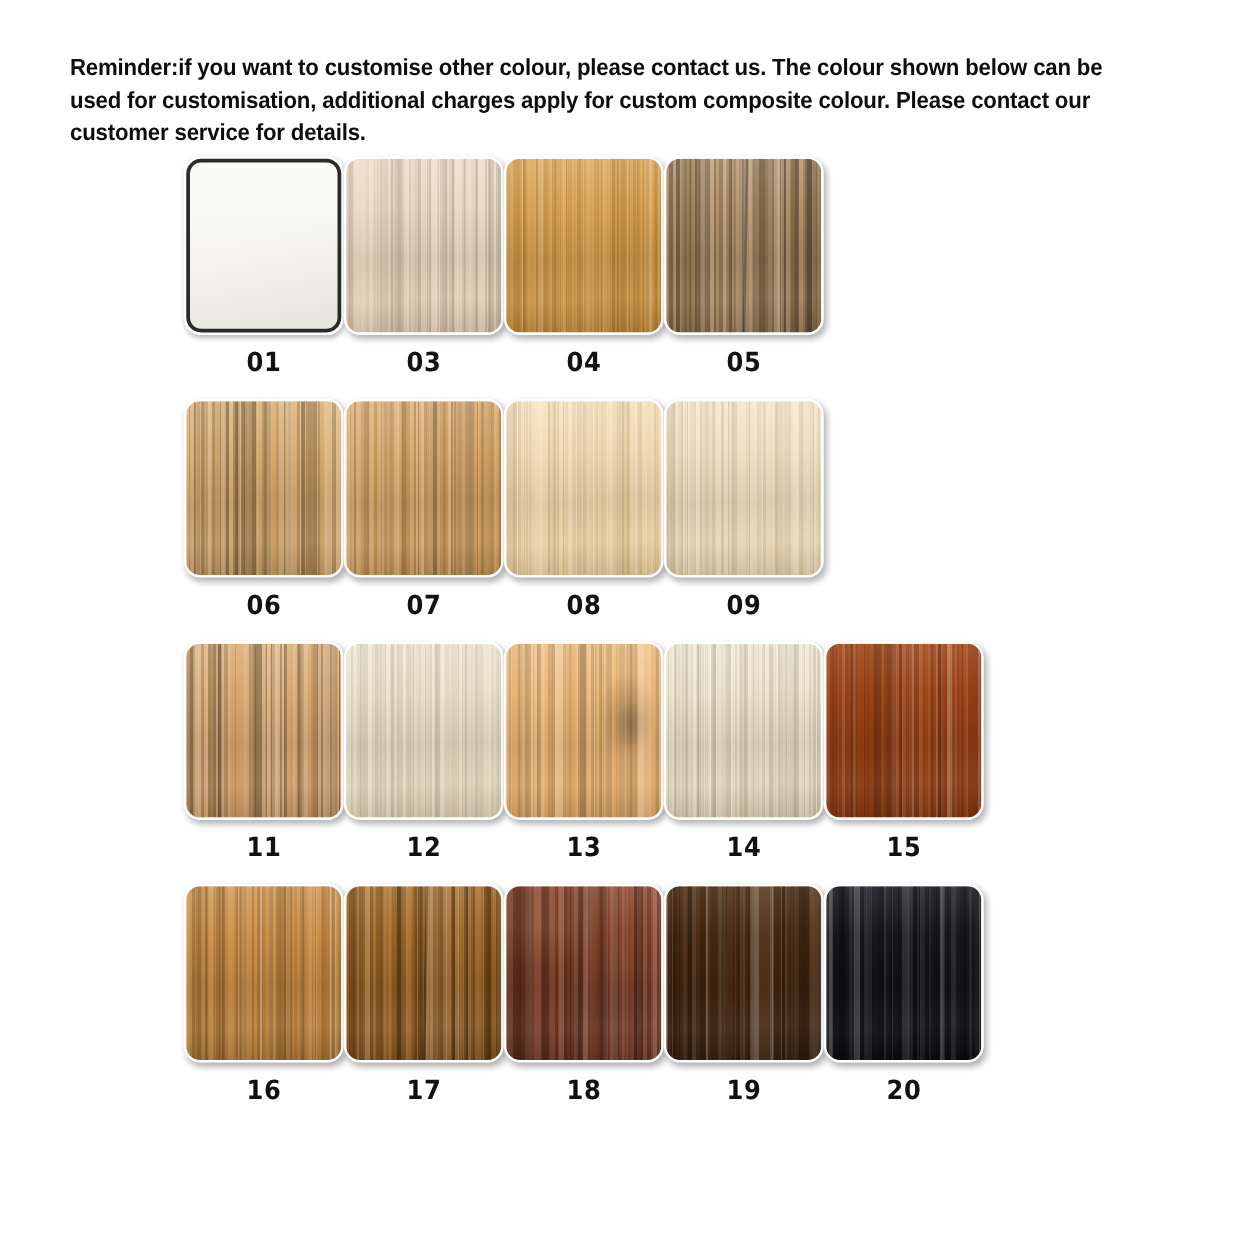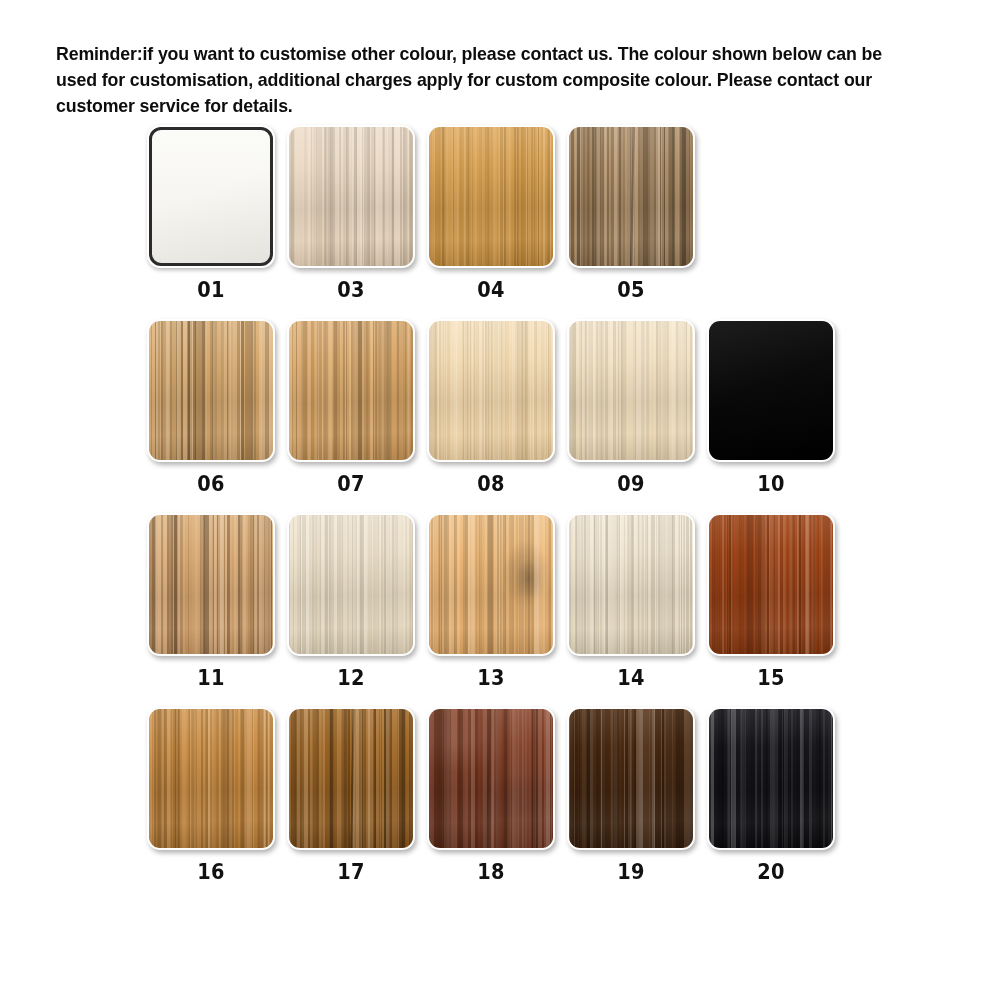--- a/index.html
+++ b/index.html
@@ -36,21 +36,20 @@
 
   
   #swatch-grid {
     position: absolute;
     left: 147px;
     top: 125px;
     width: 706px;
   }
   .swatch-row {
     display: flex;
-    gap: 12px;
     margin-bottom: 18px;
   }
   .swatch-cell {
     width: 128px;
     display: flex;
     flex-direction: column;
     align-items: center;
   }
   .swatch-frame {
     width: 128px;
@@ -142,26 +141,20 @@
           <div class="swatch-chip" style="background: linear-gradient(90deg, rgba(0, 0, 0, 0.067) 0%, rgba(0, 0, 0, 0.067) 2.27%, rgba(0, 0, 0, 0.06) 2.27%, rgba(0, 0, 0, 0.06) 4.04%, rgba(0, 0, 0, 0.035) 4.04%, rgba(0, 0, 0, 0.035) 4.54%, rgba(0, 0, 0, 0.08) 4.54%, rgba(0, 0, 0, 0.08) 5.63%, rgba(0, 0, 0, 0.04) 5.63%, rgba(0, 0, 0, 0.04) 6.76%, rgba(255, 255, 255, 0.17) 6.76%, rgba(255, 255, 255, 0.17) 7.9%, rgba(0, 0, 0, 0.07) 7.9%, rgba(0, 0, 0, 0.07) 9.61%, rgba(0, 0, 0, 0) 9.61%, rgba(0, 0, 0, 0) 11.41%, rgba(0, 0, 0, 0.063) 11.41%, rgba(0, 0, 0, 0.063) 12.38%, rgba(0, 0, 0, 0) 12.38%, rgba(0, 0, 0, 0) 12.79%, rgba(0, 0, 0, 0.063) 12.79%, rgba(0, 0, 0, 0.063) 13.92%, rgba(255, 255, 255, 0.082) 13.92%, rgba(255, 255, 255, 0.082) 14.64%, rgba(0, 0, 0, 0.043) 14.64%, rgba(0, 0, 0, 0.043) 16.82%, rgba(255, 255, 255, 0.05) 16.82%, rgba(255, 255, 255, 0.05) 17.93%, rgba(0, 0, 0, 0) 17.93%, rgba(0, 0, 0, 0) 20.03%, rgba(255, 255, 255, 0.07) 20.03%, rgba(255, 255, 255, 0.07) 21.59%, rgba(255, 255, 255, 0.153) 21.59%, rgba(255, 255, 255, 0.153) 23.47%, rgba(255, 255, 255, 0.06) 23.47%, rgba(255, 255, 255, 0.06) 25.01%, rgba(255, 255, 255, 0.06) 25.01%, rgba(255, 255, 255, 0.06) 27.02%, rgba(0, 0, 0, 0.075) 27.02%, rgba(0, 0, 0, 0.075) 28.43%, rgba(255, 255, 255, 0.098) 28.43%, rgba(255, 255, 255, 0.098) 30.38%, rgba(0, 0, 0, 0.05) 30.38%, rgba(0, 0, 0, 0.05) 31.83%, rgba(255, 255, 255, 0.047) 31.83%, rgba(255, 255, 255, 0.047) 32.67%, rgba(0, 0, 0, 0.08) 32.67%, rgba(0, 0, 0, 0.08) 33.8%, rgba(0, 0, 0, 0) 33.8%, rgba(0, 0, 0, 0) 34.32%, rgba(255, 255, 255, 0.137) 34.32%, rgba(255, 255, 255, 0.137) 35.72%, rgba(0, 0, 0, 0) 35.72%, rgba(0, 0, 0, 0) 36.56%, rgba(0, 0, 0, 0.082) 36.56%, rgba(0, 0, 0, 0.082) 37.38%, rgba(0, 0, 0, 0) 37.38%, rgba(0, 0, 0, 0) 38.05%, rgba(0, 0, 0, 0.03) 38.05%, rgba(0, 0, 0, 0.03) 39.21%, rgba(0, 0, 0, 0.05) 39.21%, rgba(0, 0, 0, 0.05) 39.98%, rgba(255, 255, 255, 0.05) 39.98%, rgba(255, 255, 255, 0.05) 40.53%, rgba(255, 255, 255, 0.1) 40.53%, rgba(255, 255, 255, 0.1) 42.49%, rgba(0, 0, 0, 0.047) 42.49%, rgba(0, 0, 0, 0.047) 44.68%, rgba(255, 255, 255, 0.118) 44.68%, rgba(255, 255, 255, 0.118) 45.47%, rgba(0, 0, 0, 0.06) 45.47%, rgba(0, 0, 0, 0.06) 46.87%, rgba(0, 0, 0, 0) 46.87%, rgba(0, 0, 0, 0) 47.49%, rgba(0, 0, 0, 0.075) 47.49%, rgba(0, 0, 0, 0.075) 48.15%, rgba(255, 255, 255, 0.125) 48.15%, rgba(255, 255, 255, 0.125) 49.69%, rgba(0, 0, 0, 0.04) 49.69%, rgba(0, 0, 0, 0.04) 51.9%, rgba(255, 255, 255, 0.165) 51.9%, rgba(255, 255, 255, 0.165) 52.76%, rgba(255, 255, 255, 0.114) 52.76%, rgba(255, 255, 255, 0.114) 54.97%, rgba(255, 255, 255, 0.06) 54.97%, rgba(255, 255, 255, 0.06) 56.65%, rgba(0, 0, 0, 0.03) 56.65%, rgba(0, 0, 0, 0.03) 57.48%, rgba(0, 0, 0, 0.027) 57.48%, rgba(0, 0, 0, 0.027) 59.06%, rgba(255, 255, 255, 0.082) 59.06%, rgba(255, 255, 255, 0.082) 60.89%, rgba(0, 0, 0, 0.035) 60.89%, rgba(0, 0, 0, 0.035) 61.65%, rgba(0, 0, 0, 0.024) 61.65%, rgba(0, 0, 0, 0.024) 63.01%, rgba(0, 0, 0, 0) 63.01%, rgba(0, 0, 0, 0) 63.93%, rgba(0, 0, 0, 0.035) 63.93%, rgba(0, 0, 0, 0.035) 64.53%, rgba(255, 255, 255, 0.098) 64.53%, rgba(255, 255, 255, 0.098) 65.62%, rgba(0, 0, 0, 0) 65.62%, rgba(0, 0, 0, 0) 66.04%, rgba(0, 0, 0, 0) 66.04%, rgba(0, 0, 0, 0) 66.85%, rgba(255, 255, 255, 0.17) 66.85%, rgba(255, 255, 255, 0.17) 68.13%, rgba(255, 255, 255, 0.176) 68.13%, rgba(255, 255, 255, 0.176) 69.12%, rgba(0, 0, 0, 0) 69.12%, rgba(0, 0, 0, 0) 71.36%, rgba(0, 0, 0, 0.067) 71.36%, rgba(0, 0, 0, 0.067) 73.75%, rgba(0, 0, 0, 0.043) 73.75%, rgba(0, 0, 0, 0.043) 74.56%, rgba(0, 0, 0, 0.086) 74.56%, rgba(0, 0, 0, 0.086) 76.18%, rgba(0, 0, 0, 0) 76.18%, rgba(0, 0, 0, 0) 77.65%, rgba(0, 0, 0, 0.07) 77.65%, rgba(0, 0, 0, 0.07) 79.62%, rgba(0, 0, 0, 0.05) 79.62%, rgba(0, 0, 0, 0.05) 80.07%, rgba(0, 0, 0, 0) 80.07%, rgba(0, 0, 0, 0) 80.6%, rgba(0, 0, 0, 0) 80.6%, rgba(0, 0, 0, 0) 81.52%, rgba(255, 255, 255, 0.173) 81.52%, rgba(255, 255, 255, 0.173) 81.97%, rgba(0, 0, 0, 0) 81.97%, rgba(0, 0, 0, 0) 84.03%, rgba(255, 255, 255, 0.17) 84.03%, rgba(255, 255, 255, 0.17) 84.45%, rgba(0, 0, 0, 0.035) 84.45%, rgba(0, 0, 0, 0.035) 84.94%, rgba(0, 0, 0, 0.067) 84.94%, rgba(0, 0, 0, 0.067) 87.27%, rgba(255, 255, 255, 0.075) 87.27%, rgba(255, 255, 255, 0.075) 89.27%, rgba(255, 255, 255, 0.18) 89.27%, rgba(255, 255, 255, 0.18) 90.54%, rgba(0, 0, 0, 0) 90.54%, rgba(0, 0, 0, 0) 92.36%, rgba(255, 255, 255, 0.086) 92.36%, rgba(255, 255, 255, 0.086) 94.45%, rgba(0, 0, 0, 0.027) 94.45%, rgba(0, 0, 0, 0.027) 95.09%, rgba(255, 255, 255, 0.067) 95.09%, rgba(255, 255, 255, 0.067) 95.79%, rgba(0, 0, 0, 0.063) 95.79%, rgba(0, 0, 0, 0.063) 96.91%, rgba(0, 0, 0, 0) 96.91%, rgba(0, 0, 0, 0) 98.95%, rgba(255, 255, 255, 0.15) 98.95%, rgba(255, 255, 255, 0.15) 100%), linear-gradient(90deg, rgba(255, 255, 255, 0.082) 0%, rgba(255, 255, 255, 0.082) 0.49%, rgba(255, 255, 255, 0.08) 0.49%, rgba(255, 255, 255, 0.08) 4.21%, rgba(0, 0, 0, 0.035) 4.21%, rgba(0, 0, 0, 0.035) 7.1%, rgba(255, 255, 255, 0.086) 7.1%, rgba(255, 255, 255, 0.086) 9.79%, rgba(0, 0, 0, 0) 9.79%, rgba(0, 0, 0, 0) 11.53%, rgba(255, 255, 255, 0.09) 11.53%, rgba(255, 255, 255, 0.09) 14.48%, rgba(255, 255, 255, 0.043) 14.48%, rgba(255, 255, 255, 0.043) 16.1%, rgba(255, 255, 255, 0.035) 16.1%, rgba(255, 255, 255, 0.035) 17.93%, rgba(255, 255, 255, 0.082) 17.93%, rgba(255, 255, 255, 0.082) 19.28%, rgba(255, 255, 255, 0.1) 19.28%, rgba(255, 255, 255, 0.1) 22.9%, rgba(0, 0, 0, 0) 22.9%, rgba(0, 0, 0, 0) 26.65%, rgba(0, 0, 0, 0.035) 26.65%, rgba(0, 0, 0, 0.035) 27.29%, rgba(0, 0, 0, 0.024) 27.29%, rgba(0, 0, 0, 0.024) 28.8%, rgba(0, 0, 0, 0.04) 28.8%, rgba(0, 0, 0, 0.04) 32.14%, rgba(0, 0, 0, 0) 32.14%, rgba(0, 0, 0, 0) 35.9%, rgba(0, 0, 0, 0) 35.9%, rgba(0, 0, 0, 0) 38.82%, rgba(255, 255, 255, 0.094) 38.82%, rgba(255, 255, 255, 0.094) 43.24%, rgba(255, 255, 255, 0.07) 43.24%, rgba(255, 255, 255, 0.07) 45.42%, rgba(0, 0, 0, 0.016) 45.42%, rgba(0, 0, 0, 0.016) 48.44%, rgba(0, 0, 0, 0.035) 48.44%, rgba(0, 0, 0, 0.035) 51.09%, rgba(0, 0, 0, 0.016) 51.09%, rgba(0, 0, 0, 0.016) 52.53%, rgba(0, 0, 0, 0.04) 52.53%, rgba(0, 0, 0, 0.04) 55.67%, rgba(255, 255, 255, 0.106) 55.67%, rgba(255, 255, 255, 0.106) 57.77%, rgba(0, 0, 0, 0.035) 57.77%, rgba(0, 0, 0, 0.035) 59.47%, rgba(0, 0, 0, 0.02) 59.47%, rgba(0, 0, 0, 0.02) 60.42%, rgba(0, 0, 0, 0.016) 60.42%, rgba(0, 0, 0, 0.016) 64.06%, rgba(0, 0, 0, 0) 64.06%, rgba(0, 0, 0, 0) 67.42%, rgba(0, 0, 0, 0.02) 67.42%, rgba(0, 0, 0, 0.02) 71.85%, rgba(255, 255, 255, 0.063) 71.85%, rgba(255, 255, 255, 0.063) 73.16%, rgba(255, 255, 255, 0.03) 73.16%, rgba(255, 255, 255, 0.03) 74.7%, rgba(0, 0, 0, 0.043) 74.7%, rgba(0, 0, 0, 0.043) 79.17%, rgba(0, 0, 0, 0) 79.17%, rgba(0, 0, 0, 0) 83.16%, rgba(255, 255, 255, 0.086) 83.16%, rgba(255, 255, 255, 0.086) 86.29%, rgba(0, 0, 0, 0) 86.29%, rgba(0, 0, 0, 0) 89.41%, rgba(0, 0, 0, 0.02) 89.41%, rgba(0, 0, 0, 0.02) 93.62%, rgba(0, 0, 0, 0) 93.62%, rgba(0, 0, 0, 0) 95.61%, rgba(0, 0, 0, 0.035) 95.61%, rgba(0, 0, 0, 0.035) 98.75%, rgba(255, 255, 255, 0.098) 98.75%, rgba(255, 255, 255, 0.098) 100%), linear-gradient(178deg, rgba(255, 255, 255, 0.1) 0%, rgba(0, 0, 0, 0) 28%, rgba(0, 0, 0, 0.06) 58%, rgba(255, 255, 255, 0.05) 80%, rgba(0, 0, 0, 0.09) 100%), linear-gradient(rgb(246, 224, 186) 0%, rgb(239, 212, 168) 48%, rgb(231, 200, 151) 100%);"></div>
         </div>
         <div class="swatch-label">08</div>
       </div>
       <div class="swatch-cell">
         <div class="swatch-frame">
           <div class="swatch-chip" style="background: linear-gradient(90deg, rgba(0, 0, 0, 0) 0%, rgba(0, 0, 0, 0) 0.7%, rgba(0, 0, 0, 0.075) 0.7%, rgba(0, 0, 0, 0.075) 2.93%, rgba(0, 0, 0, 0.082) 2.93%, rgba(0, 0, 0, 0.082) 4.95%, rgba(0, 0, 0, 0.086) 4.95%, rgba(0, 0, 0, 0.086) 5.4%, rgba(0, 0, 0, 0) 5.4%, rgba(0, 0, 0, 0) 6.93%, rgba(255, 255, 255, 0.1) 6.93%, rgba(255, 255, 255, 0.1) 7.81%, rgba(0, 0, 0, 0.043) 7.81%, rgba(0, 0, 0, 0.043) 9.8%, rgba(0, 0, 0, 0.086) 9.8%, rgba(0, 0, 0, 0.086) 10.81%, rgba(255, 255, 255, 0.157) 10.81%, rgba(255, 255, 255, 0.157) 12.22%, rgba(0, 0, 0, 0.027) 12.22%, rgba(0, 0, 0, 0.027) 13.25%, rgba(0, 0, 0, 0.082) 13.25%, rgba(0, 0, 0, 0.082) 14.15%, rgba(255, 255, 255, 0.063) 14.15%, rgba(255, 255, 255, 0.063) 15.07%, rgba(0, 0, 0, 0.043) 15.07%, rgba(0, 0, 0, 0.043) 17.28%, rgba(0, 0, 0, 0.055) 17.28%, rgba(0, 0, 0, 0.055) 19.06%, rgba(255, 255, 255, 0.176) 19.06%, rgba(255, 255, 255, 0.176) 20.83%, rgba(0, 0, 0, 0) 20.83%, rgba(0, 0, 0, 0) 21.96%, rgba(0, 0, 0, 0.04) 21.96%, rgba(0, 0, 0, 0.04) 24.36%, rgba(0, 0, 0, 0.043) 24.36%, rgba(0, 0, 0, 0.043) 24.97%, rgba(0, 0, 0, 0.067) 24.97%, rgba(0, 0, 0, 0.067) 26.45%, rgba(0, 0, 0, 0.04) 26.45%, rgba(0, 0, 0, 0.04) 28.19%, rgba(0, 0, 0, 0) 28.19%, rgba(0, 0, 0, 0) 29.41%, rgba(0, 0, 0, 0.055) 29.41%, rgba(0, 0, 0, 0.055) 31.2%, rgba(0, 0, 0, 0.04) 31.2%, rgba(0, 0, 0, 0.04) 31.75%, rgba(0, 0, 0, 0) 31.75%, rgba(0, 0, 0, 0) 32.55%, rgba(255, 255, 255, 0.07) 32.55%, rgba(255, 255, 255, 0.07) 33.16%, rgba(255, 255, 255, 0.114) 33.16%, rgba(255, 255, 255, 0.114) 35.16%, rgba(0, 0, 0, 0.086) 35.16%, rgba(0, 0, 0, 0.086) 37.55%, rgba(0, 0, 0, 0) 37.55%, rgba(0, 0, 0, 0) 39.64%, rgba(0, 0, 0, 0.06) 39.64%, rgba(0, 0, 0, 0.06) 40.28%, rgba(255, 255, 255, 0.07) 40.28%, rgba(255, 255, 255, 0.07) 42.1%, rgba(0, 0, 0, 0.082) 42.1%, rgba(0, 0, 0, 0.082) 43.85%, rgba(0, 0, 0, 0.04) 43.85%, rgba(0, 0, 0, 0.04) 45.66%, rgba(255, 255, 255, 0.055) 45.66%, rgba(255, 255, 255, 0.055) 46.54%, rgba(0, 0, 0, 0) 46.54%, rgba(0, 0, 0, 0) 47.84%, rgba(0, 0, 0, 0) 47.84%, rgba(0, 0, 0, 0) 49.07%, rgba(0, 0, 0, 0) 49.07%, rgba(0, 0, 0, 0) 50.4%, rgba(0, 0, 0, 0) 50.4%, rgba(0, 0, 0, 0) 51.09%, rgba(0, 0, 0, 0) 51.09%, rgba(0, 0, 0, 0) 52.57%, rgba(255, 255, 255, 0.094) 52.57%, rgba(255, 255, 255, 0.094) 53.49%, rgba(0, 0, 0, 0.082) 53.49%, rgba(0, 0, 0, 0.082) 54.34%, rgba(255, 255, 255, 0.165) 54.34%, rgba(255, 255, 255, 0.165) 55.84%, rgba(0, 0, 0, 0) 55.84%, rgba(0, 0, 0, 0) 58.24%, rgba(0, 0, 0, 0.063) 58.24%, rgba(0, 0, 0, 0.063) 60.26%, rgba(0, 0, 0, 0.047) 60.26%, rgba(0, 0, 0, 0.047) 61.53%, rgba(255, 255, 255, 0.07) 61.53%, rgba(255, 255, 255, 0.07) 62.45%, rgba(0, 0, 0, 0.067) 62.45%, rgba(0, 0, 0, 0.067) 64.63%, rgba(0, 0, 0, 0) 64.63%, rgba(0, 0, 0, 0) 65.72%, rgba(0, 0, 0, 0) 65.72%, rgba(0, 0, 0, 0) 67.88%, rgba(0, 0, 0, 0) 67.88%, rgba(0, 0, 0, 0) 70.02%, rgba(0, 0, 0, 0.08) 70.02%, rgba(0, 0, 0, 0.08) 71.99%, rgba(0, 0, 0, 0) 71.99%, rgba(0, 0, 0, 0) 72.74%, rgba(0, 0, 0, 0.03) 72.74%, rgba(0, 0, 0, 0.03) 74.36%, rgba(255, 255, 255, 0.08) 74.36%, rgba(255, 255, 255, 0.08) 76.53%, rgba(0, 0, 0, 0) 76.53%, rgba(0, 0, 0, 0) 77.84%, rgba(0, 0, 0, 0) 77.84%, rgba(0, 0, 0, 0) 78.34%, rgba(0, 0, 0, 0) 78.34%, rgba(0, 0, 0, 0) 78.89%, rgba(0, 0, 0, 0.067) 78.89%, rgba(0, 0, 0, 0.067) 80.73%, rgba(255, 255, 255, 0.047) 80.73%, rgba(255, 255, 255, 0.047) 81.87%, rgba(255, 255, 255, 0.086) 81.87%, rgba(255, 255, 255, 0.086) 83.25%, rgba(255, 255, 255, 0.16) 83.25%, rgba(255, 255, 255, 0.16) 85.39%, rgba(255, 255, 255, 0.05) 85.39%, rgba(255, 255, 255, 0.05) 85.93%, rgba(0, 0, 0, 0.067) 85.93%, rgba(0, 0, 0, 0.067) 88.28%, rgba(255, 255, 255, 0.055) 88.28%, rgba(255, 255, 255, 0.055) 89.97%, rgba(255, 255, 255, 0.133) 89.97%, rgba(255, 255, 255, 0.133) 90.83%, rgba(255, 255, 255, 0.176) 90.83%, rgba(255, 255, 255, 0.176) 92.69%, rgba(255, 255, 255, 0.07) 92.69%, rgba(255, 255, 255, 0.07) 94.56%, rgba(0, 0, 0, 0.06) 94.56%, rgba(0, 0, 0, 0.06) 95.13%, rgba(0, 0, 0, 0) 95.13%, rgba(0, 0, 0, 0) 95.62%, rgba(0, 0, 0, 0) 95.62%, rgba(0, 0, 0, 0) 97.93%, rgba(0, 0, 0, 0.082) 97.93%, rgba(0, 0, 0, 0.082) 98.97%, rgba(255, 255, 255, 0.08) 98.97%, rgba(255, 255, 255, 0.08) 100%), linear-gradient(90deg, rgba(0, 0, 0, 0.027) 0%, rgba(0, 0, 0, 0.027) 1.2%, rgba(0, 0, 0, 0.027) 1.2%, rgba(0, 0, 0, 0.027) 1.79%, rgba(0, 0, 0, 0) 1.79%, rgba(0, 0, 0, 0) 2.79%, rgba(0, 0, 0, 0.04) 2.79%, rgba(0, 0, 0, 0.04) 5.99%, rgba(0, 0, 0, 0) 5.99%, rgba(0, 0, 0, 0) 9.84%, rgba(0, 0, 0, 0.02) 9.84%, rgba(0, 0, 0, 0.02) 12.44%, rgba(255, 255, 255, 0.09) 12.44%, rgba(255, 255, 255, 0.09) 13.24%, rgba(0, 0, 0, 0.03) 13.24%, rgba(0, 0, 0, 0.03) 13.82%, rgba(255, 255, 255, 0.067) 13.82%, rgba(255, 255, 255, 0.067) 15.11%, rgba(255, 255, 255, 0.055) 15.11%, rgba(255, 255, 255, 0.055) 16.72%, rgba(255, 255, 255, 0.067) 16.72%, rgba(255, 255, 255, 0.067) 18.56%, rgba(0, 0, 0, 0) 18.56%, rgba(0, 0, 0, 0) 21.68%, rgba(0, 0, 0, 0.04) 21.68%, rgba(0, 0, 0, 0.04) 23.36%, rgba(255, 255, 255, 0.098) 23.36%, rgba(255, 255, 255, 0.098) 24.57%, rgba(255, 255, 255, 0.075) 24.57%, rgba(255, 255, 255, 0.075) 25.47%, rgba(0, 0, 0, 0.02) 25.47%, rgba(0, 0, 0, 0.02) 27.42%, rgba(255, 255, 255, 0.055) 27.42%, rgba(255, 255, 255, 0.055) 28.78%, rgba(0, 0, 0, 0.024) 28.78%, rgba(0, 0, 0, 0.024) 30%, rgba(0, 0, 0, 0.03) 30%, rgba(0, 0, 0, 0.03) 31.82%, rgba(0, 0, 0, 0) 31.82%, rgba(0, 0, 0, 0) 35.72%, rgba(255, 255, 255, 0.05) 35.72%, rgba(255, 255, 255, 0.05) 39.67%, rgba(0, 0, 0, 0.04) 39.67%, rgba(0, 0, 0, 0.04) 40.19%, rgba(0, 0, 0, 0.027) 40.19%, rgba(0, 0, 0, 0.027) 42.64%, rgba(0, 0, 0, 0.03) 42.64%, rgba(0, 0, 0, 0.03) 46.47%, rgba(255, 255, 255, 0.06) 46.47%, rgba(255, 255, 255, 0.06) 47.24%, rgba(0, 0, 0, 0) 47.24%, rgba(0, 0, 0, 0) 51.6%, rgba(0, 0, 0, 0.043) 51.6%, rgba(0, 0, 0, 0.043) 53.03%, rgba(0, 0, 0, 0.024) 53.03%, rgba(0, 0, 0, 0.024) 55.9%, rgba(255, 255, 255, 0.067) 55.9%, rgba(255, 255, 255, 0.067) 59.32%, rgba(255, 255, 255, 0.086) 59.32%, rgba(255, 255, 255, 0.086) 62.72%, rgba(0, 0, 0, 0) 62.72%, rgba(0, 0, 0, 0) 66.74%, rgba(0, 0, 0, 0.016) 66.74%, rgba(0, 0, 0, 0.016) 68.04%, rgba(255, 255, 255, 0.035) 68.04%, rgba(255, 255, 255, 0.035) 70.4%, rgba(0, 0, 0, 0.024) 70.4%, rgba(0, 0, 0, 0.024) 74.62%, rgba(0, 0, 0, 0.047) 74.62%, rgba(0, 0, 0, 0.047) 79.02%, rgba(0, 0, 0, 0) 79.02%, rgba(0, 0, 0, 0) 80.55%, rgba(255, 255, 255, 0.03) 80.55%, rgba(255, 255, 255, 0.03) 84.2%, rgba(0, 0, 0, 0) 84.2%, rgba(0, 0, 0, 0) 87.73%, rgba(0, 0, 0, 0.024) 87.73%, rgba(0, 0, 0, 0.024) 91.31%, rgba(0, 0, 0, 0.043) 91.31%, rgba(0, 0, 0, 0.043) 95.44%, rgba(255, 255, 255, 0.075) 95.44%, rgba(255, 255, 255, 0.075) 96.61%, rgba(0, 0, 0, 0.016) 96.61%, rgba(0, 0, 0, 0.016) 97.09%, rgba(255, 255, 255, 0.055) 97.09%, rgba(255, 255, 255, 0.055) 100%), linear-gradient(178deg, rgba(255, 255, 255, 0.1) 0%, rgba(0, 0, 0, 0) 28%, rgba(0, 0, 0, 0.06) 58%, rgba(255, 255, 255, 0.05) 80%, rgba(0, 0, 0, 0.09) 100%), linear-gradient(rgb(245, 230, 203) 0%, rgb(238, 220, 188) 48%, rgb(229, 209, 173) 100%);"></div>
         </div>
         <div class="swatch-label">09</div>
       </div>
-      <div class="swatch-cell">
-        <div class="swatch-frame">
-          <div class="swatch-chip" style="background: linear-gradient(160deg, rgba(255, 255, 255, 0.08) 0%, rgba(255, 255, 255, 0.02) 45%, rgba(0, 0, 0, 0.05) 100%), linear-gradient(rgb(10, 10, 10) 0%, rgb(5, 5, 5) 48%, rgb(0, 0, 0) 100%);"></div>
-        </div>
-        <div class="swatch-label">10</div>
-      </div>
     </div>
     <div class="swatch-row">
       <div class="swatch-cell">
         <div class="swatch-frame">
           <div class="swatch-chip" style="background: linear-gradient(90deg, rgba(0, 0, 0, 0) 0%, rgba(0, 0, 0, 0) 0.64%, rgba(0, 0, 0, 0) 0.64%, rgba(0, 0, 0, 0) 2.64%, rgba(0, 0, 0, 0.19) 2.64%, rgba(0, 0, 0, 0.19) 4.5%, rgba(255, 255, 255, 0.08) 4.5%, rgba(255, 255, 255, 0.08) 5%, rgba(255, 255, 255, 0.114) 5%, rgba(255, 255, 255, 0.114) 6.66%, rgba(255, 255, 255, 0.08) 6.66%, rgba(255, 255, 255, 0.08) 7.26%, rgba(255, 255, 255, 0.173) 7.26%, rgba(255, 255, 255, 0.173) 9.79%, rgba(0, 0, 0, 0.12) 9.79%, rgba(0, 0, 0, 0.12) 11.23%, rgba(255, 255, 255, 0.114) 11.23%, rgba(255, 255, 255, 0.114) 12.39%, rgba(255, 255, 255, 0.15) 12.39%, rgba(255, 255, 255, 0.15) 13.01%, rgba(255, 255, 255, 0.165) 13.01%, rgba(255, 255, 255, 0.165) 14.32%, rgba(0, 0, 0, 0.204) 14.32%, rgba(0, 0, 0, 0.204) 16.16%, rgba(0, 0, 0, 0.145) 16.16%, rgba(0, 0, 0, 0.145) 18.96%, rgba(255, 255, 255, 0.17) 18.96%, rgba(255, 255, 255, 0.17) 20.29%, rgba(0, 0, 0, 0.28) 20.29%, rgba(0, 0, 0, 0.28) 22.33%, rgba(255, 255, 255, 0.063) 22.33%, rgba(255, 255, 255, 0.063) 24.66%, rgba(0, 0, 0, 0.133) 24.66%, rgba(0, 0, 0, 0.133) 27.05%, rgba(255, 255, 255, 0.082) 27.05%, rgba(255, 255, 255, 0.082) 28.71%, rgba(0, 0, 0, 0) 28.71%, rgba(0, 0, 0, 0) 31.67%, rgba(0, 0, 0, 0.11) 31.67%, rgba(0, 0, 0, 0.11) 32.29%, rgba(0, 0, 0, 0) 32.29%, rgba(0, 0, 0, 0) 34.64%, rgba(0, 0, 0, 0) 34.64%, rgba(0, 0, 0, 0) 37.37%, rgba(255, 255, 255, 0.094) 37.37%, rgba(255, 255, 255, 0.094) 38.56%, rgba(255, 255, 255, 0.055) 38.56%, rgba(255, 255, 255, 0.055) 39.24%, rgba(0, 0, 0, 0) 39.24%, rgba(0, 0, 0, 0) 40.54%, rgba(0, 0, 0, 0) 40.54%, rgba(0, 0, 0, 0) 41.67%, rgba(255, 255, 255, 0.075) 41.67%, rgba(255, 255, 255, 0.075) 43.21%, rgba(0, 0, 0, 0.114) 43.21%, rgba(0, 0, 0, 0.114) 44.29%, rgba(0, 0, 0, 0.286) 44.29%, rgba(0, 0, 0, 0.286) 46.38%, rgba(0, 0, 0, 0.27) 46.38%, rgba(0, 0, 0, 0.27) 48.6%, rgba(255, 255, 255, 0.06) 48.6%, rgba(255, 255, 255, 0.06) 51.11%, rgba(255, 255, 255, 0.137) 51.11%, rgba(255, 255, 255, 0.137) 51.75%, rgba(0, 0, 0, 0.25) 51.75%, rgba(0, 0, 0, 0.25) 52.4%, rgba(255, 255, 255, 0.09) 52.4%, rgba(255, 255, 255, 0.09) 53.98%, rgba(0, 0, 0, 0) 53.98%, rgba(0, 0, 0, 0) 54.97%, rgba(0, 0, 0, 0.29) 54.97%, rgba(0, 0, 0, 0.29) 55.61%, rgba(0, 0, 0, 0.09) 55.61%, rgba(0, 0, 0, 0.09) 57.55%, rgba(255, 255, 255, 0.16) 57.55%, rgba(255, 255, 255, 0.16) 60.19%, rgba(0, 0, 0, 0) 60.19%, rgba(0, 0, 0, 0) 60.8%, rgba(0, 0, 0, 0.17) 60.8%, rgba(0, 0, 0, 0.17) 61.68%, rgba(255, 255, 255, 0.176) 61.68%, rgba(255, 255, 255, 0.176) 63.22%, rgba(0, 0, 0, 0.247) 63.22%, rgba(0, 0, 0, 0.247) 65.28%, rgba(0, 0, 0, 0) 65.28%, rgba(0, 0, 0, 0) 66.82%, rgba(0, 0, 0, 0) 66.82%, rgba(0, 0, 0, 0) 68.9%, rgba(255, 255, 255, 0.145) 68.9%, rgba(255, 255, 255, 0.145) 69.92%, rgba(0, 0, 0, 0) 69.92%, rgba(0, 0, 0, 0) 71.64%, rgba(0, 0, 0, 0.165) 71.64%, rgba(0, 0, 0, 0.165) 73.52%, rgba(0, 0, 0, 0) 73.52%, rgba(0, 0, 0, 0) 74.86%, rgba(255, 255, 255, 0.16) 74.86%, rgba(255, 255, 255, 0.16) 76.06%, rgba(255, 255, 255, 0.157) 76.06%, rgba(255, 255, 255, 0.157) 78.62%, rgba(0, 0, 0, 0) 78.62%, rgba(0, 0, 0, 0) 81.53%, rgba(0, 0, 0, 0.09) 81.53%, rgba(0, 0, 0, 0.09) 84.23%, rgba(0, 0, 0, 0.224) 84.23%, rgba(0, 0, 0, 0.224) 84.82%, rgba(255, 255, 255, 0.12) 84.82%, rgba(255, 255, 255, 0.12) 85.24%, rgba(255, 255, 255, 0.18) 85.24%, rgba(255, 255, 255, 0.18) 86.77%, rgba(0, 0, 0, 0.137) 86.77%, rgba(0, 0, 0, 0.137) 88.54%, rgba(255, 255, 255, 0.173) 88.54%, rgba(255, 255, 255, 0.173) 90.98%, rgba(255, 255, 255, 0.106) 90.98%, rgba(255, 255, 255, 0.106) 92.94%, rgba(0, 0, 0, 0) 92.94%, rgba(0, 0, 0, 0) 93.73%, rgba(255, 255, 255, 0.145) 93.73%, rgba(255, 255, 255, 0.145) 96.28%, rgba(255, 255, 255, 0.063) 96.28%, rgba(255, 255, 255, 0.063) 97.46%, rgba(255, 255, 255, 0.133) 97.46%, rgba(255, 255, 255, 0.133) 98.4%, rgba(0, 0, 0, 0.3) 98.4%, rgba(0, 0, 0, 0.3) 99.02%, rgba(255, 255, 255, 0.133) 99.02%, rgba(255, 255, 255, 0.133) 100%), linear-gradient(90deg, rgba(0, 0, 0, 0.145) 0%, rgba(0, 0, 0, 0.145) 5.57%, rgba(255, 255, 255, 0.05) 5.57%, rgba(255, 255, 255, 0.05) 8.46%, rgba(0, 0, 0, 0) 8.46%, rgba(0, 0, 0, 0) 11.84%, rgba(0, 0, 0, 0) 11.84%, rgba(0, 0, 0, 0) 15.04%, rgba(0, 0, 0, 0) 15.04%, rgba(0, 0, 0, 0) 17.5%, rgba(0, 0, 0, 0.137) 17.5%, rgba(0, 0, 0, 0.137) 23.13%, rgba(255, 255, 255, 0.035) 23.13%, rgba(255, 255, 255, 0.035) 27.94%, rgba(0, 0, 0, 0) 27.94%, rgba(0, 0, 0, 0) 29.56%, rgba(0, 0, 0, 0) 29.56%, rgba(0, 0, 0, 0) 34.68%, rgba(255, 255, 255, 0.035) 34.68%, rgba(255, 255, 255, 0.035) 37.5%, rgba(255, 255, 255, 0.047) 37.5%, rgba(255, 255, 255, 0.047) 40.75%, rgba(0, 0, 0, 0.14) 40.75%, rgba(0, 0, 0, 0.14) 44.29%, rgba(0, 0, 0, 0.114) 44.29%, rgba(0, 0, 0, 0.114) 45.05%, rgba(255, 255, 255, 0.05) 45.05%, rgba(255, 255, 255, 0.05) 50.52%, rgba(0, 0, 0, 0.1) 50.52%, rgba(0, 0, 0, 0.1) 51.7%, rgba(255, 255, 255, 0.11) 51.7%, rgba(255, 255, 255, 0.11) 56.85%, rgba(255, 255, 255, 0.11) 56.85%, rgba(255, 255, 255, 0.11) 58.35%, rgba(255, 255, 255, 0.094) 58.35%, rgba(255, 255, 255, 0.094) 59.48%, rgba(0, 0, 0, 0) 59.48%, rgba(0, 0, 0, 0) 60.76%, rgba(0, 0, 0, 0) 60.76%, rgba(0, 0, 0, 0) 64.28%, rgba(255, 255, 255, 0.067) 64.28%, rgba(255, 255, 255, 0.067) 66.77%, rgba(0, 0, 0, 0) 66.77%, rgba(0, 0, 0, 0) 69.55%, rgba(255, 255, 255, 0.06) 69.55%, rgba(255, 255, 255, 0.06) 71.24%, rgba(255, 255, 255, 0.09) 71.24%, rgba(255, 255, 255, 0.09) 71.9%, rgba(0, 0, 0, 0.14) 71.9%, rgba(0, 0, 0, 0.14) 76.1%, rgba(0, 0, 0, 0) 76.1%, rgba(0, 0, 0, 0) 80.17%, rgba(0, 0, 0, 0.08) 80.17%, rgba(0, 0, 0, 0.08) 83.39%, rgba(0, 0, 0, 0.055) 83.39%, rgba(0, 0, 0, 0.055) 87.63%, rgba(0, 0, 0, 0.055) 87.63%, rgba(0, 0, 0, 0.055) 92.77%, rgba(0, 0, 0, 0.153) 92.77%, rgba(0, 0, 0, 0.153) 97.28%, rgba(0, 0, 0, 0.094) 97.28%, rgba(0, 0, 0, 0.094) 98.15%, rgba(0, 0, 0, 0) 98.15%, rgba(0, 0, 0, 0) 100%), linear-gradient(178deg, rgba(255, 255, 255, 0.1) 0%, rgba(0, 0, 0, 0) 28%, rgba(0, 0, 0, 0.06) 58%, rgba(255, 255, 255, 0.05) 80%, rgba(0, 0, 0, 0.09) 100%), linear-gradient(rgb(220, 174, 120) 0%, rgb(209, 160, 106) 48%, rgb(195, 145, 92) 100%);"></div>
         </div>
         <div class="swatch-label">11</div>
       </div>
       <div class="swatch-cell">
         <div class="swatch-frame">

